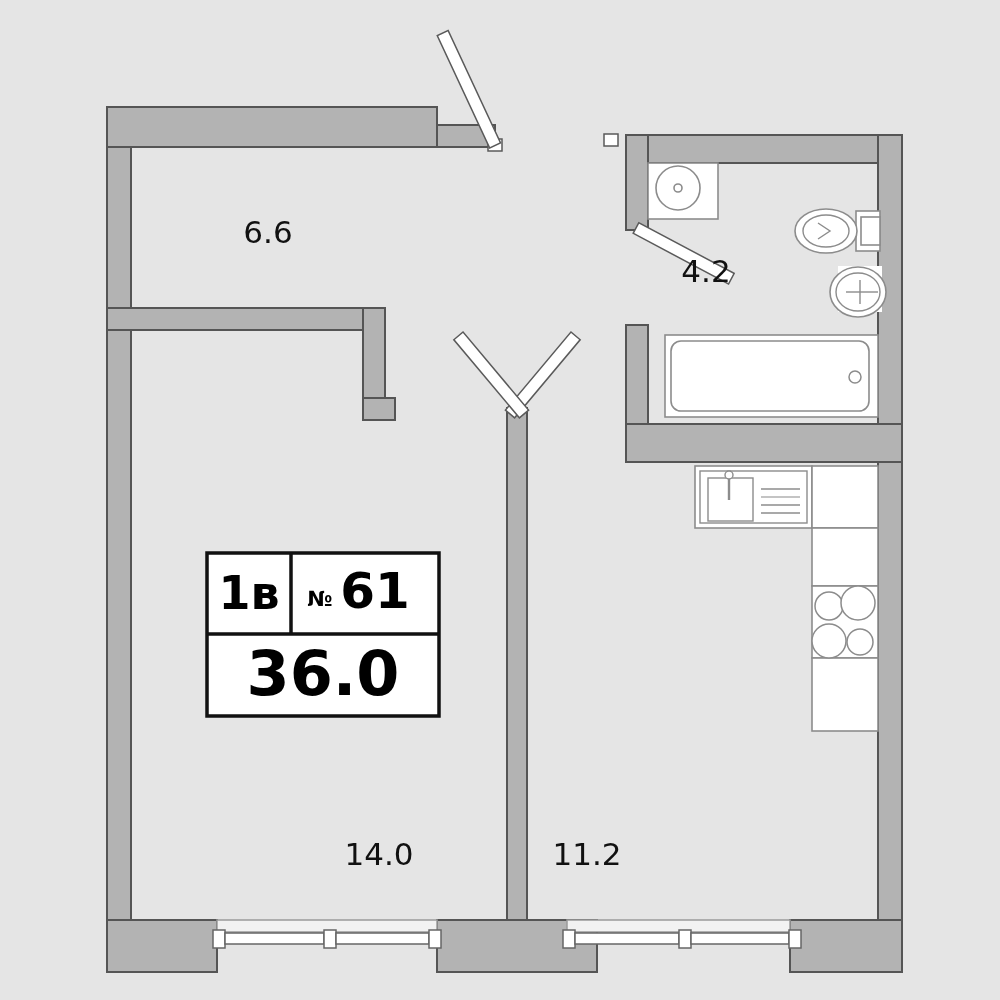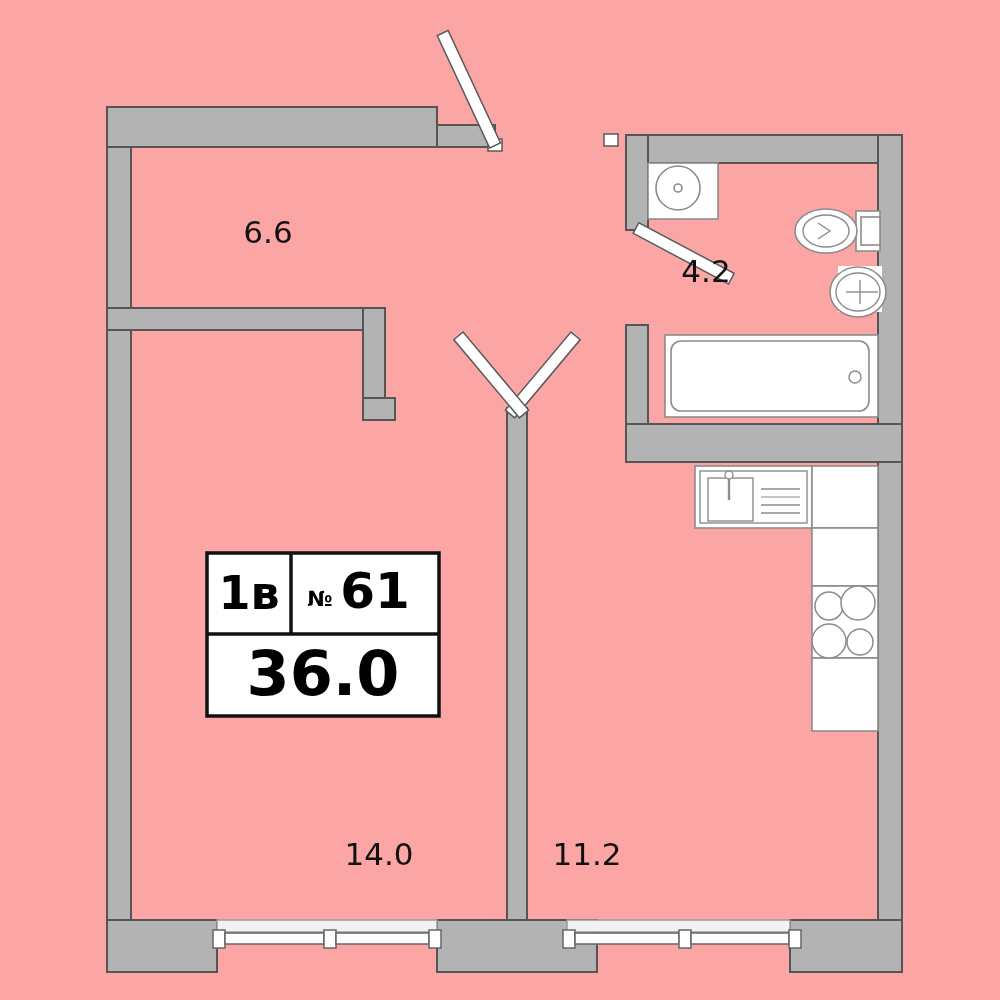--- a/index.html
+++ b/index.html
@@ -10,21 +10,21 @@
   body {
     width: 1000px;
     height: 1000px;
     font-family: "DejaVu Sans", sans-serif;
     overflow: hidden;
   }
   #plan-root {
     position: relative;
     width: 1000px;
     height: 1000px;
-    background: #fca5a5;
+    background: #e5e5e5;
   }
   #floorplan-svg {
     position: absolute;
     left: 0;
     top: 0;
     width: 1000px;
     height: 1000px;
     display: block;
   }
   .area-label {

